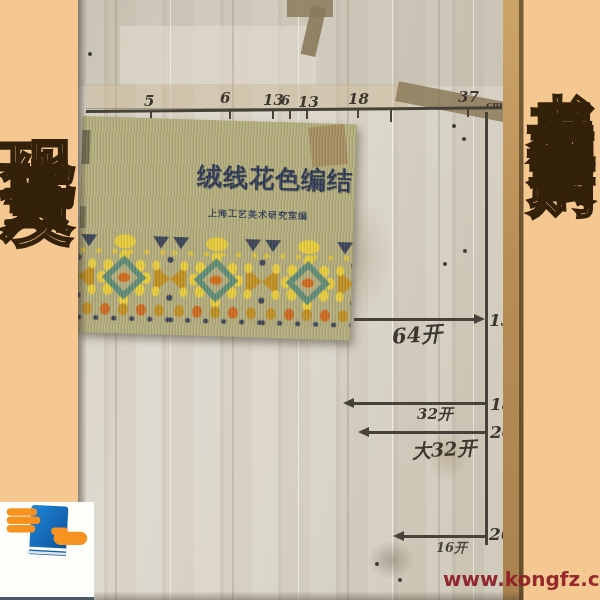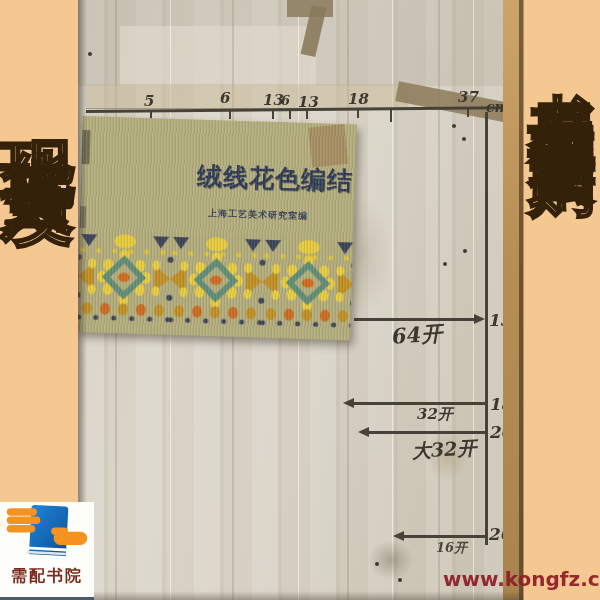--- a/index.html
+++ b/index.html
@@ -122,21 +122,21 @@
     <div class="tickmark" style="left:279px;top:110px"></div>
     <div class="tickmark" style="left:312px;top:110px;height:12px"></div>
     <div class="tickmark" style="left:389px;top:109px"></div>
     <span class="hand" style="left:66px;top:92px">5</span>
     <span class="hand" style="left:142px;top:89px">6</span>
     <span class="hand" style="left:185px;top:91px">13</span>
     <span class="hand" style="left:203px;top:93px;font-size:13px">6</span>
     <span class="hand" style="left:220px;top:93px">13</span>
     <span class="hand" style="left:270px;top:90px">18</span>
     <span class="hand" style="left:380px;top:88px">37</span>
-    <span class="hand" style="left:408px;top:99px;font-size:14px">cm</span>
+    <span class="hand" style="left:408px;top:99px;font-size:10px">cm</span>
 
     <div class="v-line ink" style="left:407px;top:112px;height:433px"></div>
 
     <div class="h-line ink" style="left:276px;top:318px;width:124px"></div>
     <div class="arr right" style="left:396px;top:314px"></div>
     <span class="hand" style="left:411px;top:310px;font-size:17px">13</span>
     <span class="hand" style="left:314px;top:321px;font-size:21px;transform:rotate(-4deg)">64开</span>
 
     <div class="h-line ink" style="left:275px;top:402px;width:133px"></div>
     <div class="arr left" style="left:265px;top:398px"></div>
@@ -248,19 +248,18 @@
         <rect x="26" y="52" width="48" height="3.5" fill="#ffffff"></rect>
         <rect x="27" y="57" width="47" height="3" fill="#dfe6ec"></rect>
         <rect x="28" y="61" width="46" height="3.5" fill="#ffffff"></rect>
       </g>
       <rect x="2" y="5" width="36" height="9" rx="4.5" fill="#f69220"></rect>
       <rect x="2" y="15" width="40" height="9" rx="4.5" fill="#f69220"></rect>
       <rect x="2" y="25" width="34" height="9" rx="4.5" fill="#f69220"></rect>
       <rect x="58" y="33" width="40" height="16" rx="8" fill="#f69220"></rect>
       <rect x="55" y="28" width="20" height="9" rx="4.5" fill="#f69220"></rect>
     </svg>
-    <div class="logo-caption">需配书院</div>
     <div class="logo-baseline"></div>
   </div>
 
   <div class="wm wm2">www.kongfz.com</div>
 
 </div>
 
 </body></html>

